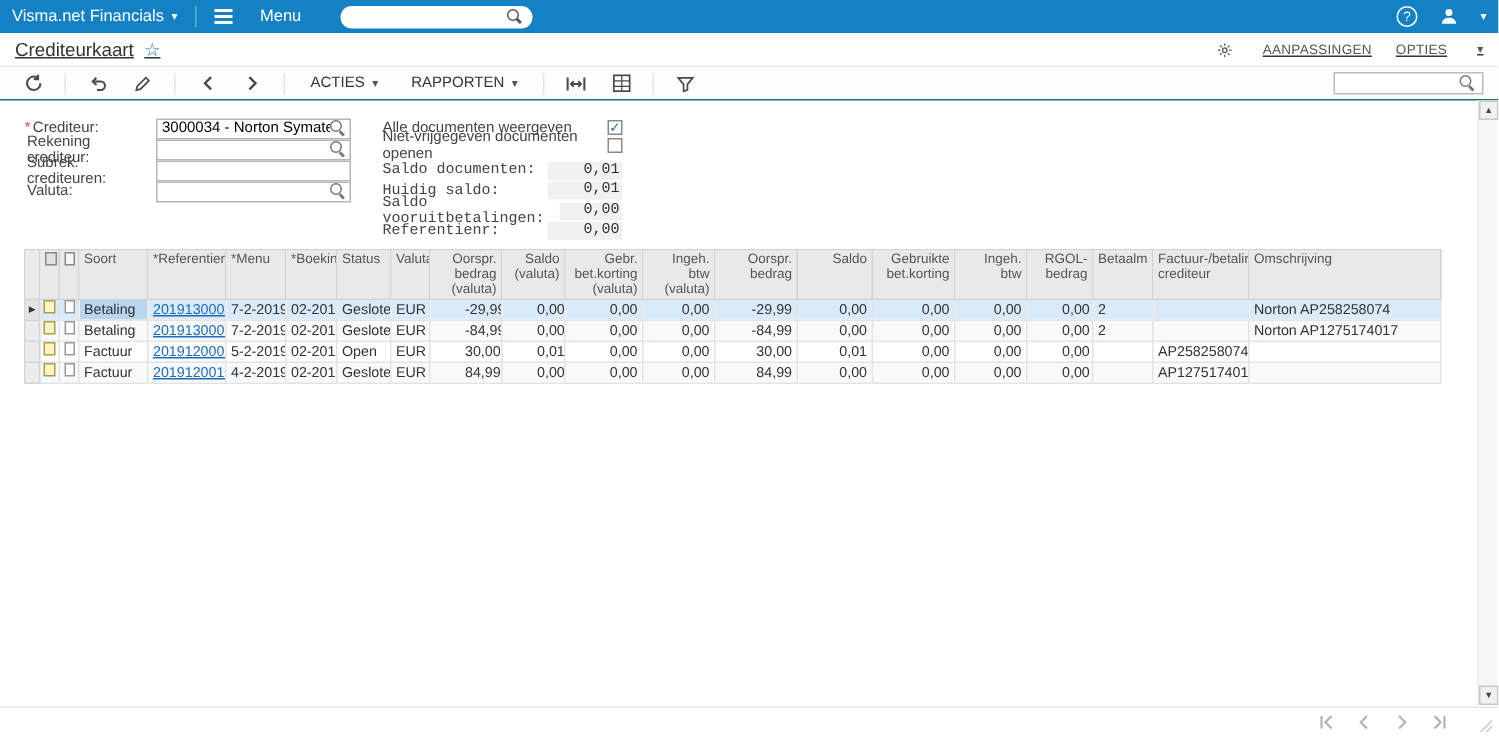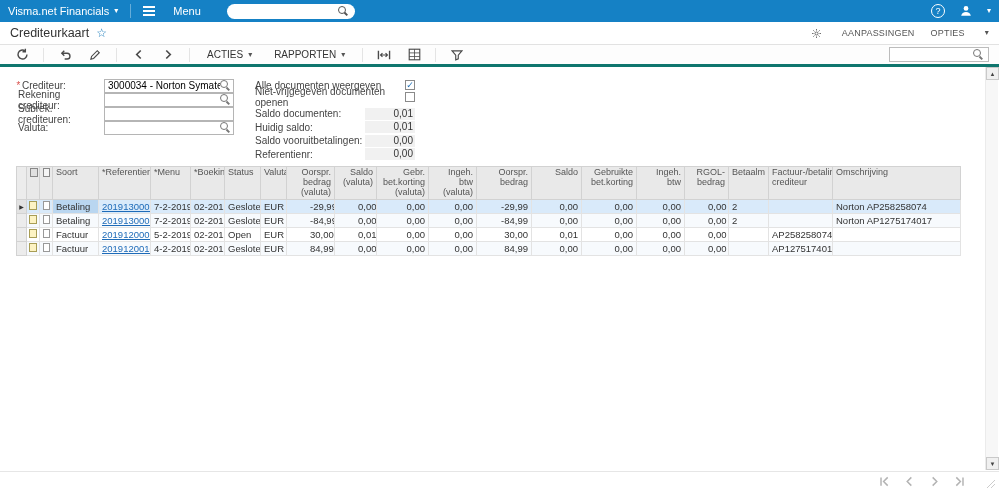--- a/index.html
+++ b/index.html
@@ -19,48 +19,48 @@
   .tb-right { margin-left:auto; display:flex; align-items:center; gap:14px; }
   .help { width:14px; height:14px; border:1px solid #fff; border-radius:50%; display:flex; align-items:center; justify-content:center; font-size:9px; cursor:pointer; }
 
   
   .mag { position:relative; width:11px; height:11px; display:inline-block; flex:none; }
   .mag::before { content:""; position:absolute; width:6px; height:6px; border:1.4px solid #777; border-radius:50%; left:0; top:0; }
   .mag::after { content:""; position:absolute; width:4px; height:1.6px; background:#777; transform:rotate(45deg); left:6px; top:7.5px; }
   .tsearch .mag::before { border-color:#555; } .tsearch .mag::after { background:#555; }
 
   
-  .pagehead { height:23px; border-bottom:1px solid #e2e2e2; display:flex; align-items:center; padding:0 10px; background:#fff; }
+  .pagehead { height:23px; border-bottom:1px solid #e2e2e2; display:flex; align-items:center; padding:0 10px; background:#fff;text-decoration:underline; }
   .ptitle { font-size:12.5px; color:#333; }
   .star { color:#1779ba; font-size:12px; margin-left:7px; cursor:pointer; }
   .ph-right { margin-left:auto; display:flex; align-items:center; gap:16px; color:#555; }
   .smallbtn { display:flex; align-items:center; gap:20px; font-size:9px; letter-spacing:.2px; cursor:pointer; }
 
   
-  .toolbar { height:22px; border-bottom:3px solid #0f766e; background:#fdfdfd; display:flex; align-items:center; padding:0 10px; gap:6px; }
+  .toolbar { height:22px; border-bottom:1px solid #0f766e; background:#fdfdfd; display:flex; align-items:center; padding:0 10px; gap:6px; }
   .tb-ico { width:24px; height:18px; display:flex; align-items:center; justify-content:center; cursor:pointer; }
   .vr { width:1px; height:14px; background:#e4e4e4; margin:0 3px; }
   .ddbtn { display:flex; align-items:center; gap:5px; font-size:10px; color:#333; padding:0 8px; cursor:pointer; }
   .ddbtn .caret { color:#555; }
   .tlb-search { margin-left:auto; width:100px; height:15px; border:1px solid #bcbcbc; display:flex; align-items:center; padding:0 4px; background:#fff; }
   .tlb-search input { border:none; outline:none; flex:1; font-size:10px; min-width:0; }
 
   
   .formarea { position:absolute; top:73px; left:16px; width:930px; height:92px; }
   .fcol { position:absolute; left:0; top:6px; }
   .frow { display:flex; align-items:center; height:13px; margin-bottom:1px; }
   .flabel { width:88px; font-size:10px; color:#444; display:flex; }
   .req { color:#d9534f; margin-right:2px; font-size:10px; }
   .finput { width:130px; height:14px; border:1px solid #b5b5b5; background:#fff; display:flex; align-items:center; padding:0 2px 0 3px; }
   .finput input { border:none; outline:none; flex:1; font-size:10px; min-width:0; }
   .nolookup .mag { visibility:hidden; }
 
   .mcol { position:absolute; left:239px; top:6px; width:160px; }
   .mrow { display:flex; align-items:center; justify-content:space-between; height:12px; font-size:10px; color:#444; }
-  .mrow.sum { height:13.5px; }
+  .mrow.sum { height:13.5px;font-family:Liberation Mono, monospace; }
   .cb { width:10px; height:10px; border:1px solid #8a8a8a; background:#fff; display:flex; align-items:center; justify-content:center; font-size:9px; color:#1f6fb5; cursor:pointer; flex:none; }
   .sumval { width:50px; text-align:right; background:#f1f1f1; color:#333; padding:0 2px; height:12px; line-height:12px; }
 
   
   .gridwrap { position:absolute; top:166px; left:16px; }
   table { border-collapse:collapse; table-layout:fixed; width:944px; }
   th { background:#e9e9e9; border:1px solid #d2d2d2; color:#555; font-weight:normal; font-size:9px; line-height:1.1; padding:1px 3px; vertical-align:top; text-align:left; height:31px; overflow:hidden; }
   th.num { text-align:right; }
   td { border:1px solid #e3e3e3; font-size:9.5px; color:#333; padding:0 3px; height:14px; white-space:nowrap; overflow:hidden; }
   td.num { text-align:right;padding-left:23px; }

